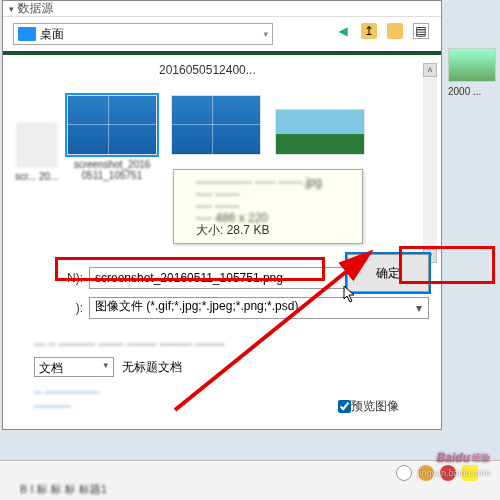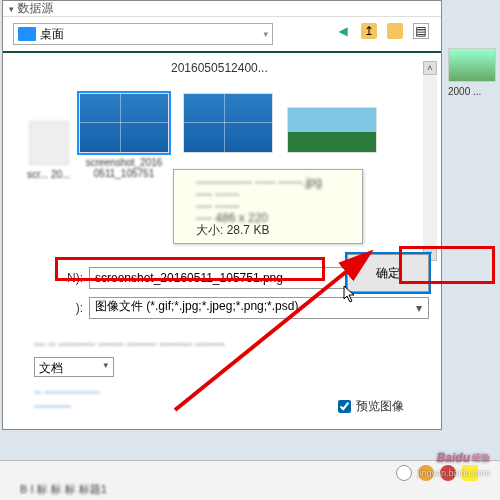--- a/index.html
+++ b/index.html
@@ -6,21 +6,21 @@
 body{width:500px;height:500px;background:#dce4ec;position:relative;overflow:hidden}
 .dialog{position:absolute;left:2px;top:0;width:440px;height:430px;background:#fff;border:1px solid #888}
 .titlebar{height:16px;border-bottom:1px solid #ddd;padding:1px 6px;display:flex;align-items:center;gap:4px;color:#555}
 .titlebar .chev{font-size:9px}
 .navbar{display:flex;align-items:flex-end;padding:6px 10px;gap:6px;position:relative}
 .locbox{display:flex;align-items:center;border:1px solid #aaa;width:260px;height:22px;background:#fff}
 .locbox .drive{width:18px;height:14px;background:#1e90ff;margin:0 4px;border-radius:1px}
 .locbox .sep{color:#888;font-size:9px;margin-left:auto;margin-right:4px}
 .navicons{position:absolute;right:12px;top:6px;display:flex;gap:10px;align-items:center}
 .navicons span{width:16px;height:16px;display:inline-flex;align-items:center;justify-content:center}
-.filearea{height:210px;padding:8px 18px;position:relative;border-top:2px solid #14532d}
+.filearea{height:210px;padding:8px 6px;position:relative;border-top:4px solid #14532d}
 .filenames-row{display:flex;gap:10px;font-size:11px;color:#333;padding-left:150px}
 .filenames-row span{filter:blur(0);}
 .thumbs{position:relative;height:150px;margin-top:10px}
 .thumb{position:absolute;text-align:center}
 .thumb .img{width:90px;height:60px;border:1px solid #ddd;margin:0 auto}
 .win10{background:linear-gradient(#2a7fc4,#1560a8);position:relative}
 .win10:before,.win10:after{content:"";position:absolute;background:rgba(255,255,255,.4)}
 .win10:before{left:45%;top:0;width:1px;height:100%}
 .win10:after{top:48%;left:0;height:1px;width:100%}
 .landscape{background:linear-gradient(#7ec8e3 0%,#7ec8e3 55%,#2a7a3a 55%)}
@@ -42,21 +42,21 @@
 .wbtn{display:block;width:82px;height:38px;background:#e6e6e6;border:1px solid #999;margin-bottom:8px;text-align:center;line-height:22px;cursor:pointer}
 .wbtn.primary{outline:2px solid #0078d7}
 .hlbox2{position:absolute;right:5px;top:246px;width:96px;height:38px;border:3px solid #e40000;pointer-events:none}
 .arrow-svg{position:absolute;left:155px;top:235px;pointer-events:none}
 .lower{position:absolute;left:34px;top:335px;width:400px}
 .lower .blurrow{filter:blur(1.8px);font-size:11px;color:#333;margin:2px 0}
 .docselect{display:flex;align-items:center;gap:8px;margin:8px 0}
 .docselect .sel{width:80px;height:20px;border:1px solid #999;position:relative;padding:2px 4px;background:#fff}
 .docselect .sel:after{content:"▾";position:absolute;right:5px;top:2px;color:#555;font-size:9px}
 .linklike{color:#06c;filter:blur(1.5px);font-size:11px;margin:2px 0}
-.chk{position:absolute;left:338px;top:398px;display:flex;align-items:center;gap:5px;color:#333}
+.chk{position:absolute;left:338px;top:398px;display:flex;align-items:center;color:#333}
 .chk input{accent-color:#06a}
 .preview{position:absolute;right:2px;top:48px;width:50px}
 .preview .pimg{width:48px;height:34px;border:1px solid #ccc;background:linear-gradient(#9fc,#6a6);margin-bottom:4px}
 .preview .ptxt{font-size:10px;color:#333}
 .watermark{position:absolute;right:10px;bottom:35px;color:#be185d;opacity:.6;font:italic 600 16px Arial;text-shadow:0 0 3px #000;display:flex;align-items:center;gap:2px}
 .watermark .sub{font-size:9px;opacity:.8;font-style:normal}
 .cursor{position:absolute;left:343px;top:285px;width:14px;height:18px;pointer-events:none}
 .bottom{position:absolute;left:0;bottom:0;width:500px;height:40px;background:#f3f3f3;border-top:1px solid #bbb}
 .bottom .iconrow{position:absolute;right:22px;top:4px;display:flex;gap:6px;align-items:center}
 .bottom .iconrow span{width:16px;height:16px;border-radius:50%}
@@ -145,20 +145,21 @@
 </svg>
 
 <svg class="cursor" viewBox="0 0 14 18">
   <path d="M1,1 L1,14 L4,11 L7,17 L9,16 L6,10 L11,10 Z" fill="#fff" stroke="#000" stroke-width="1"></path>
 </svg>
 
 <div class="lower">
   <div class="blurrow">--- -- ---------- ------- -------- --------- --------</div>
   <div class="docselect">
     <div class="sel"><span>文档</span></div>
+    <span>无标题文档</span>
   </div>
   <div class="linklike">-- ---------------</div>
   <div class="linklike">----------</div>
 </div>
 
 <label class="chk">
   <input type="checkbox" checked="" style="">
   <span>预览图像</span>
 </label>
 

